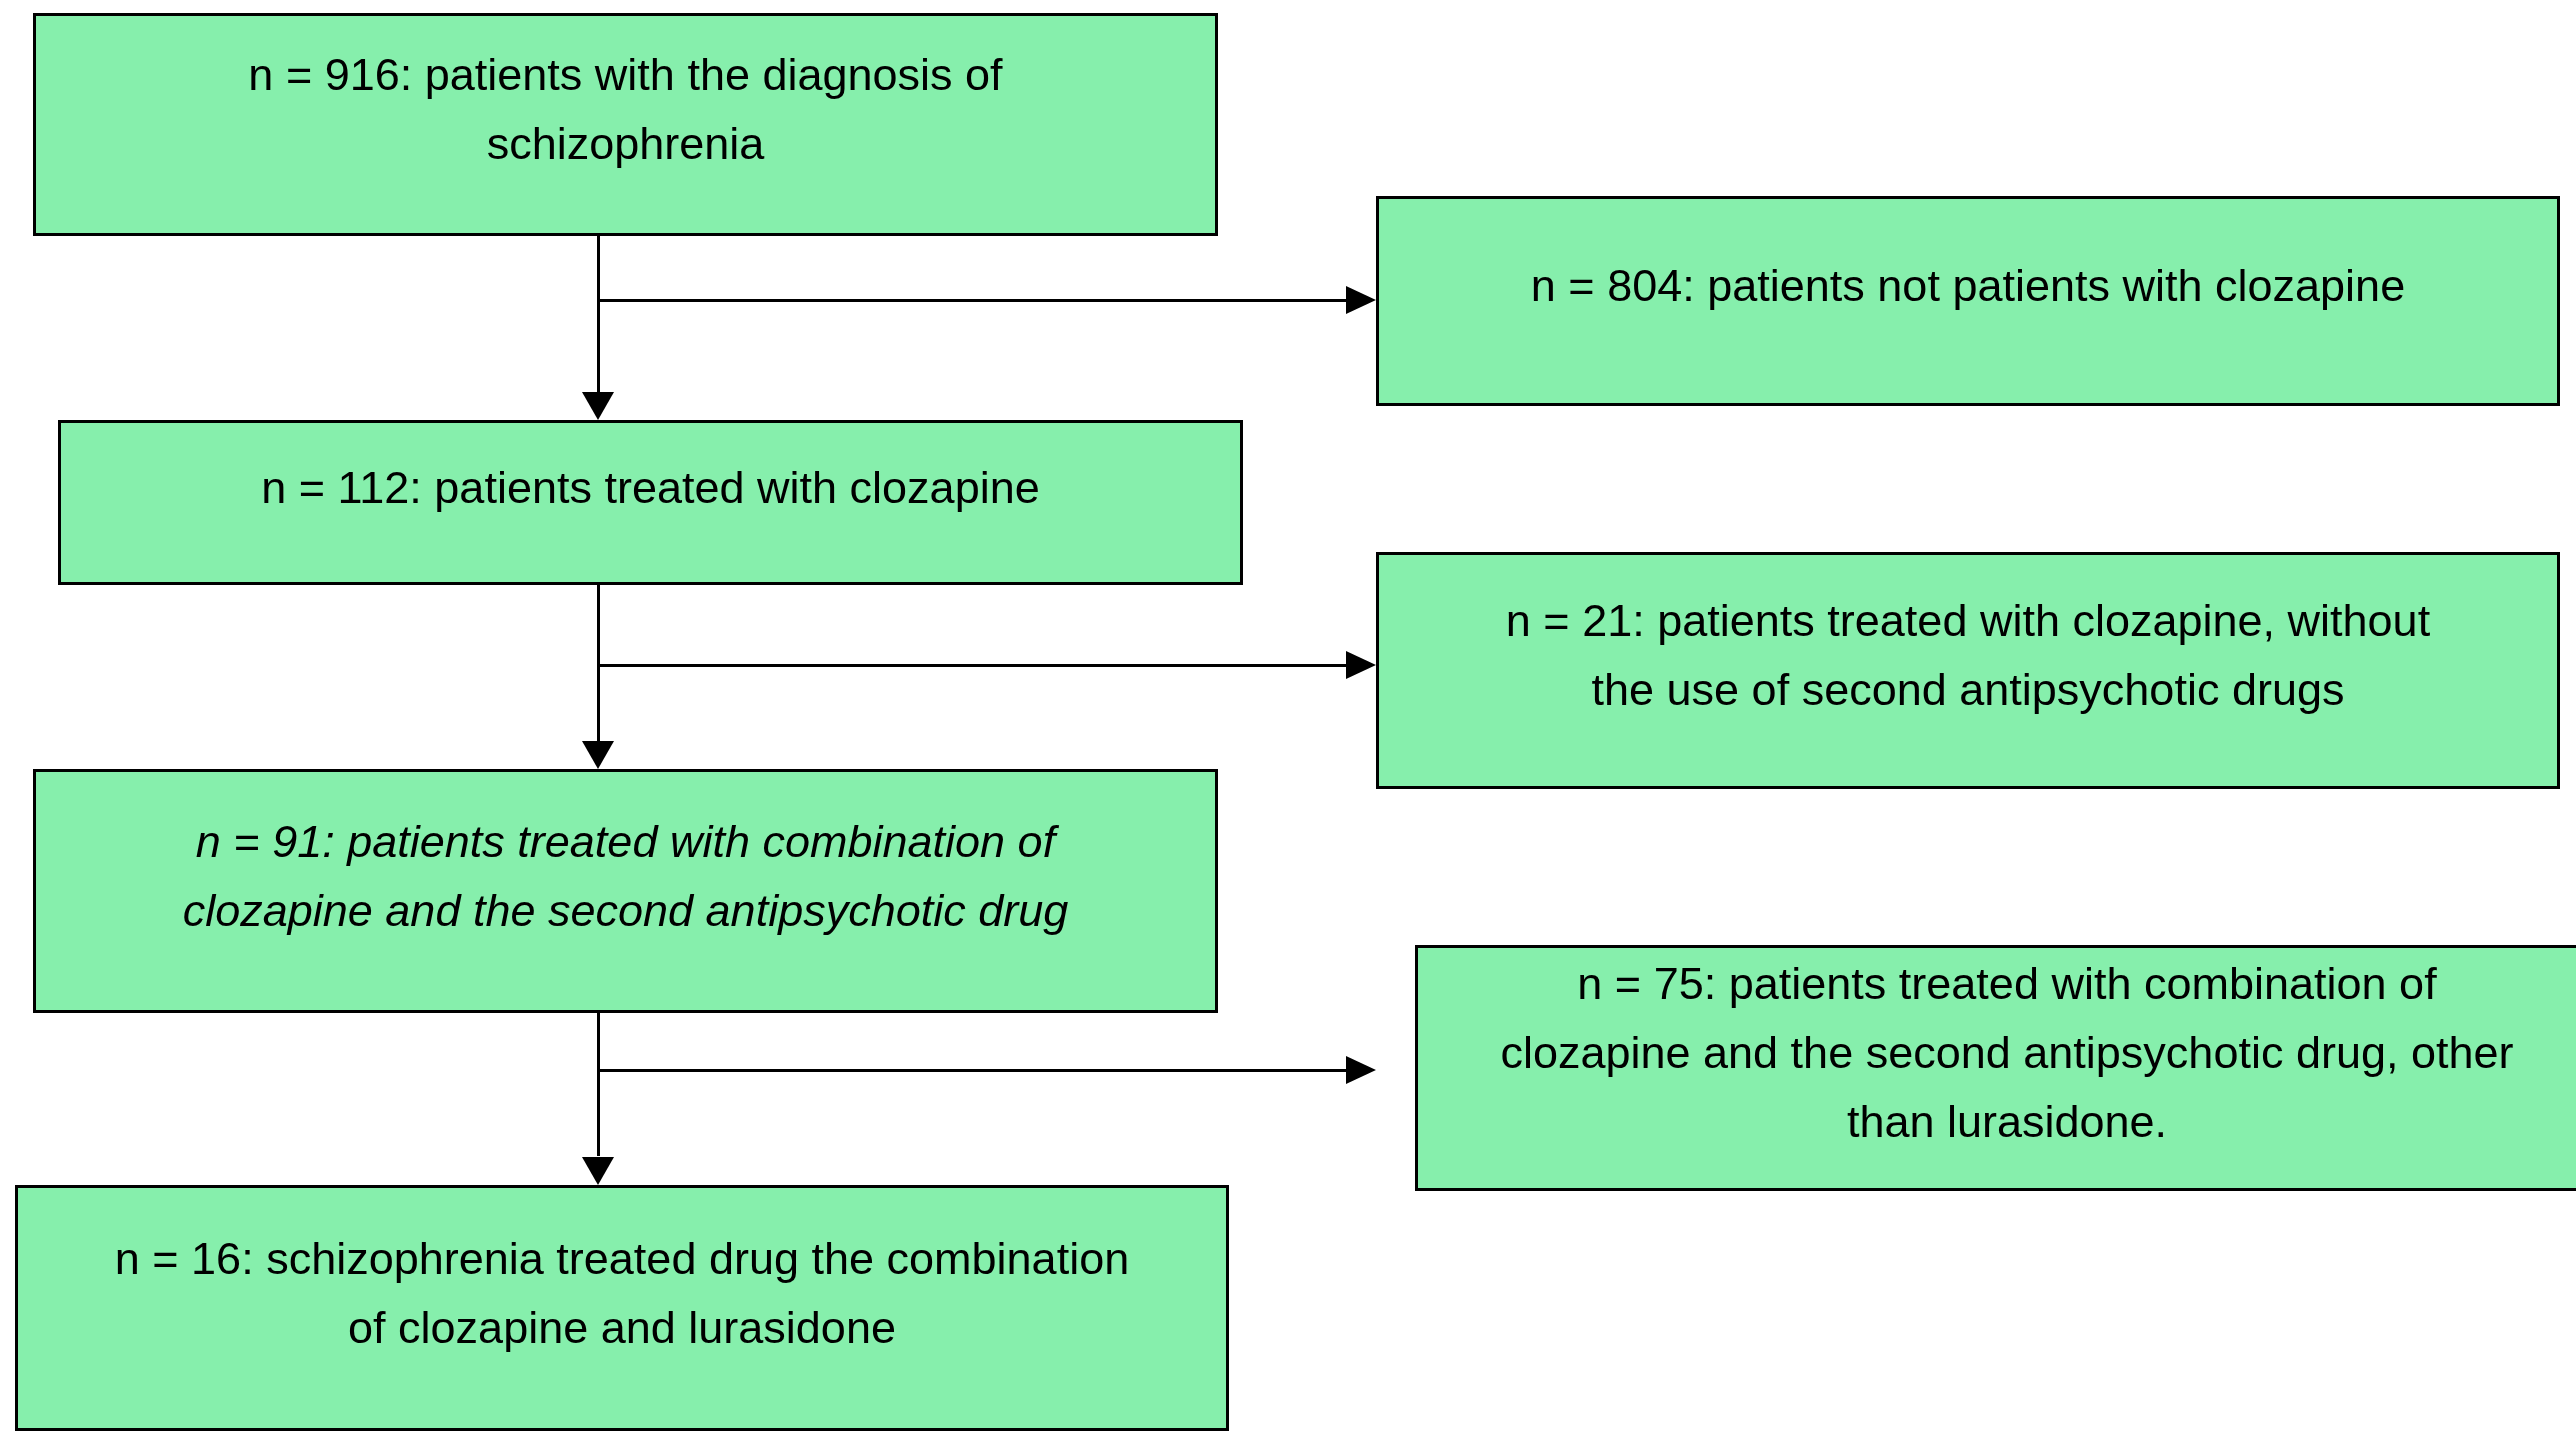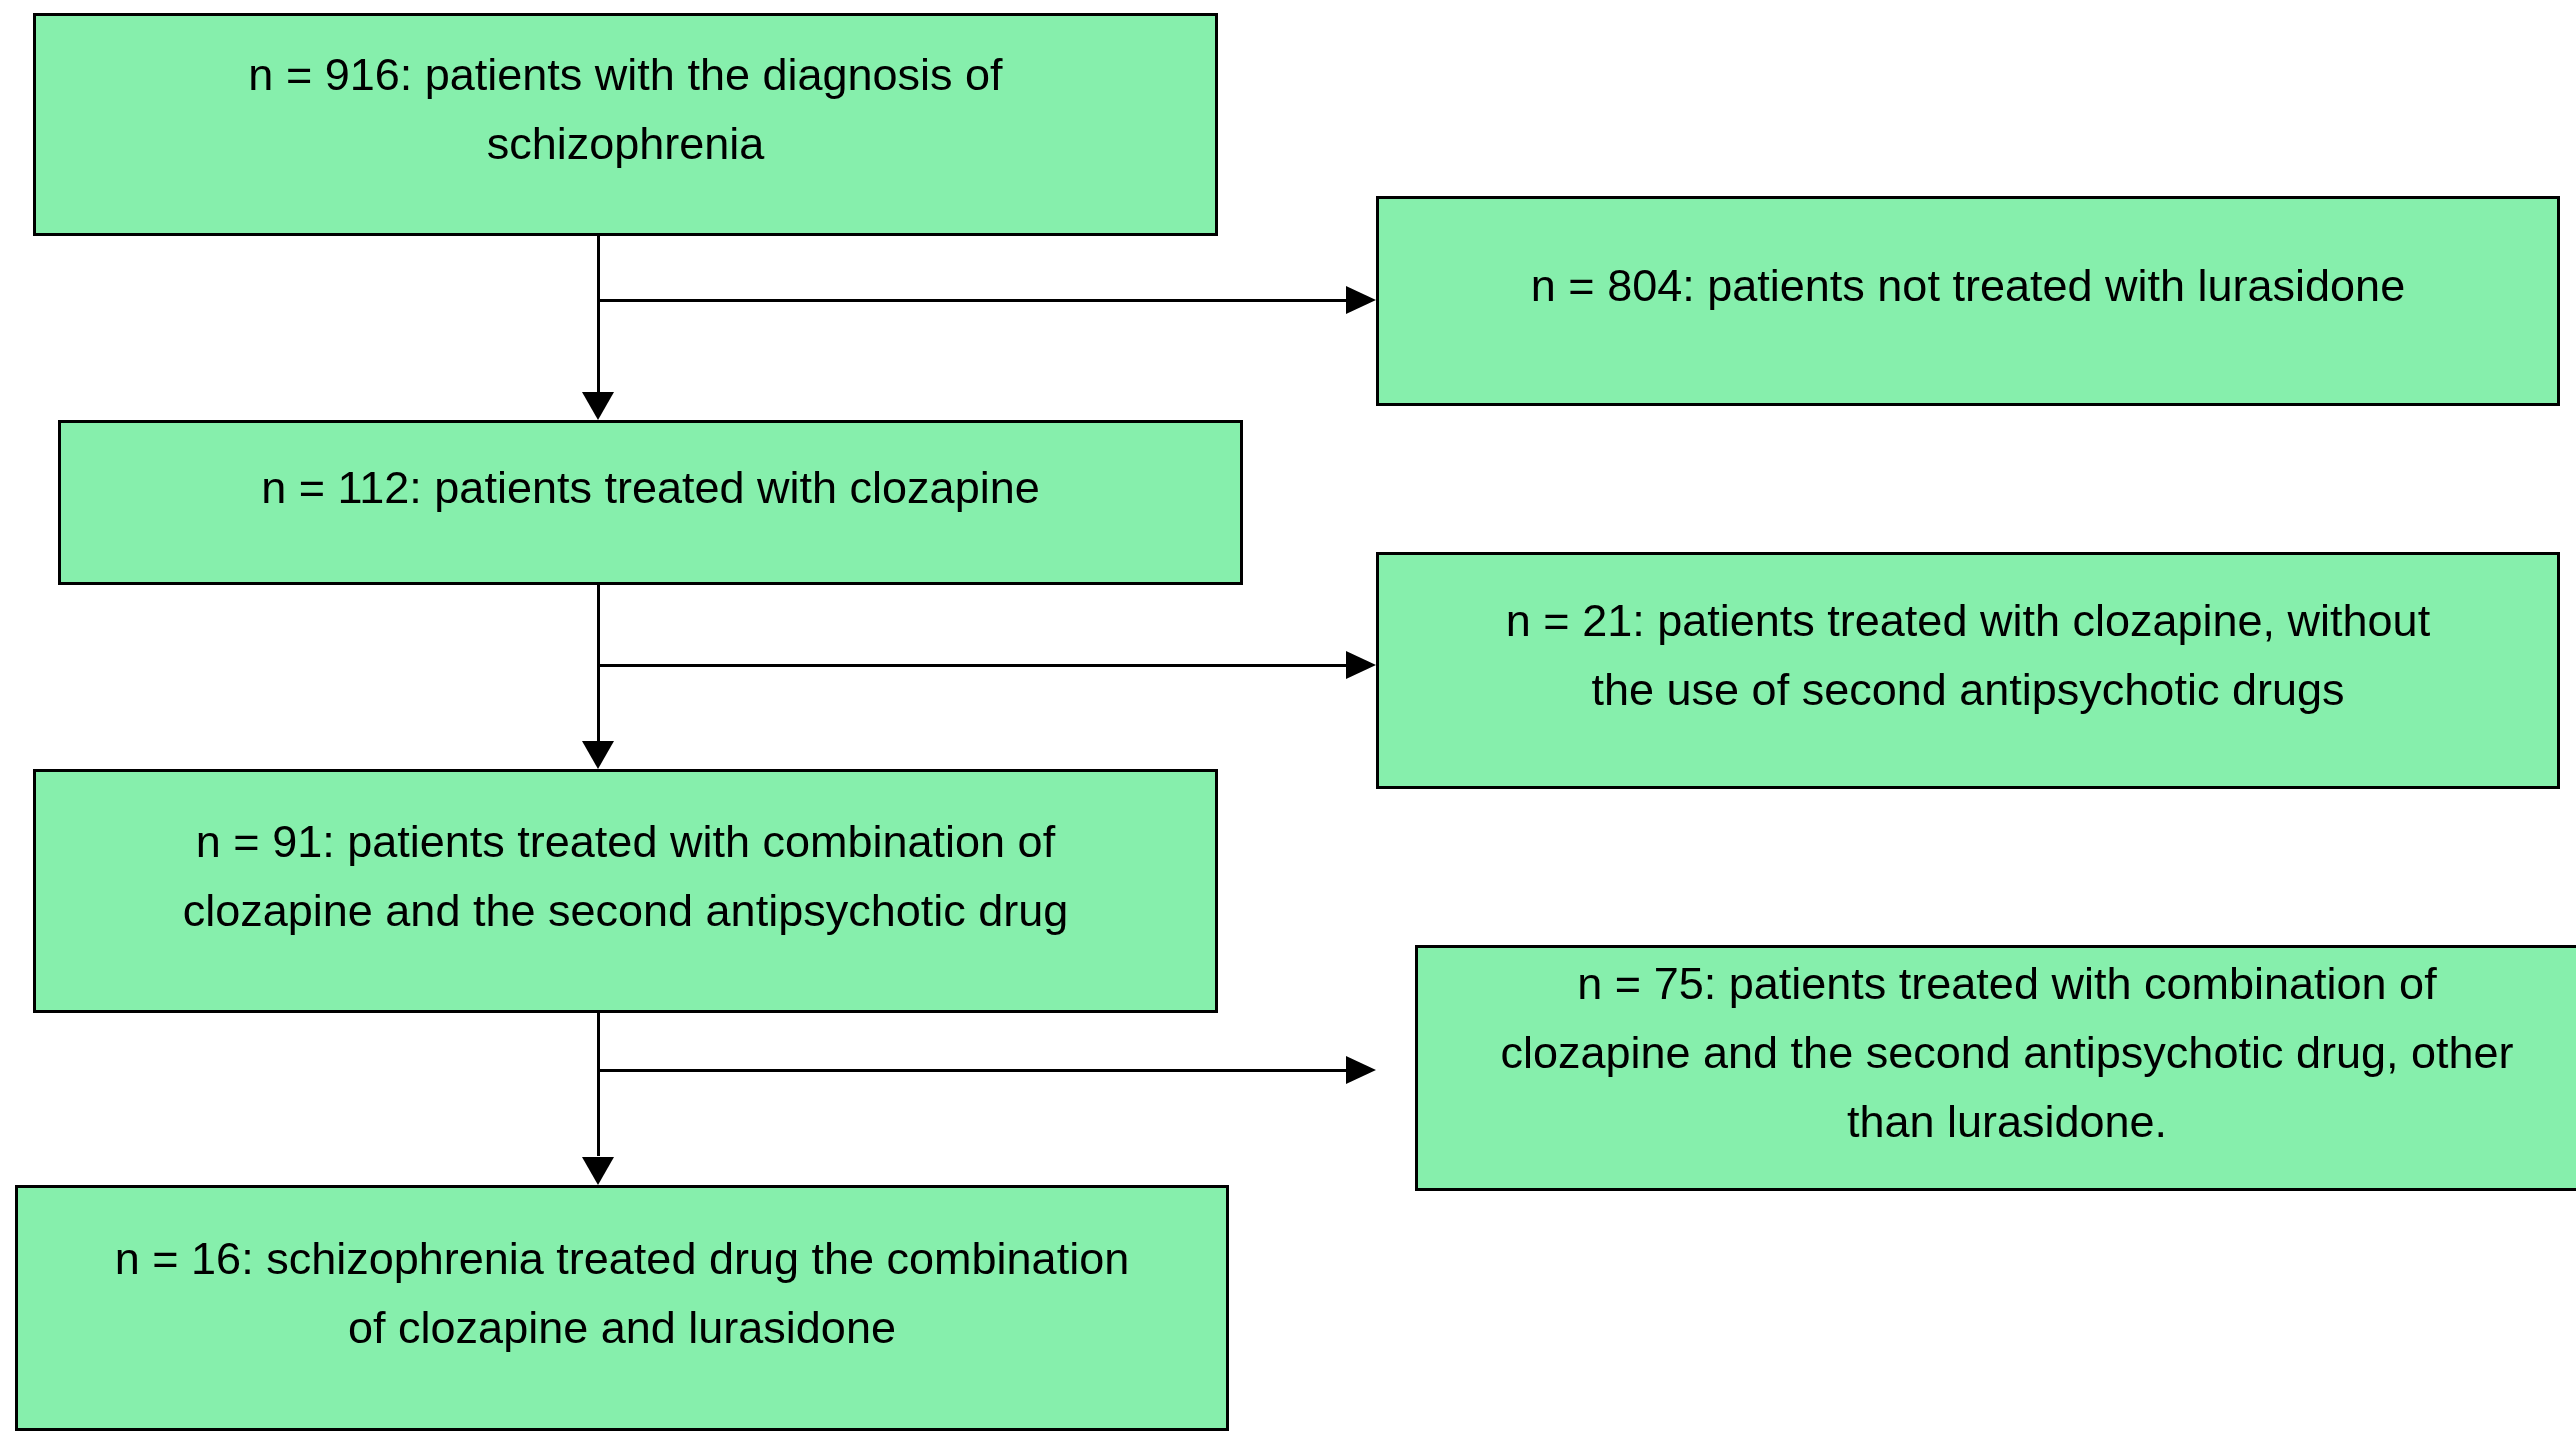--- a/index.html
+++ b/index.html
@@ -25,21 +25,21 @@
     line-height:69px;
     white-space:pre-line;
     color:#000;
   }
   .col-left{left:33px;width:1185px;}
   .col-right{left:1376px;width:1184px;}
   #b1{top:13px;height:223px;}
   #b2{top:196px;height:210px;}
   #b3{top:420px;height:165px;margin-left:25px;}
   #b4{top:552px;height:237px;}
-  #b5{top:769px;height:244px;}
+  #b5{top:769px;height:244px;font-style:italic;}
   #b6{top:945px;height:246px;margin-left:39px;}
   #b7{left:15px;width:1214px;top:1185px;height:246px;}
 
   .vline{position:absolute;left:597px;width:2.5px;background:#000;}
   #v1{top:236px;height:156px;}
   #v2{top:585px;height:156px;}
   #v3{top:1012px;height:144px;}
 
   .hline{position:absolute;left:598px;width:748px;height:2.5px;background:#000;}
   #h1{top:299px;}
@@ -68,21 +68,21 @@
 </style>
 </head>
 <body>
 
 <div id="b1" class="box col-left">
   <span class="txt">n = 916: patients with the diagnosis of
 schizophrenia</span>
 </div>
 
 <div id="b2" class="box col-right">
-  <span class="txt">n = 804: patients not treated with lurasidone</span>
+  <span class="txt">n = 804: patients not patients with clozapine</span>
 </div>
 
 <div id="b3" class="box col-left">
   <span class="txt">n = 112: patients treated with clozapine</span>
 </div>
 
 <div id="b4" class="box col-right">
   <span class="txt">n = 21: patients treated with clozapine, without
 the use of second antipsychotic drugs</span>
 </div>

